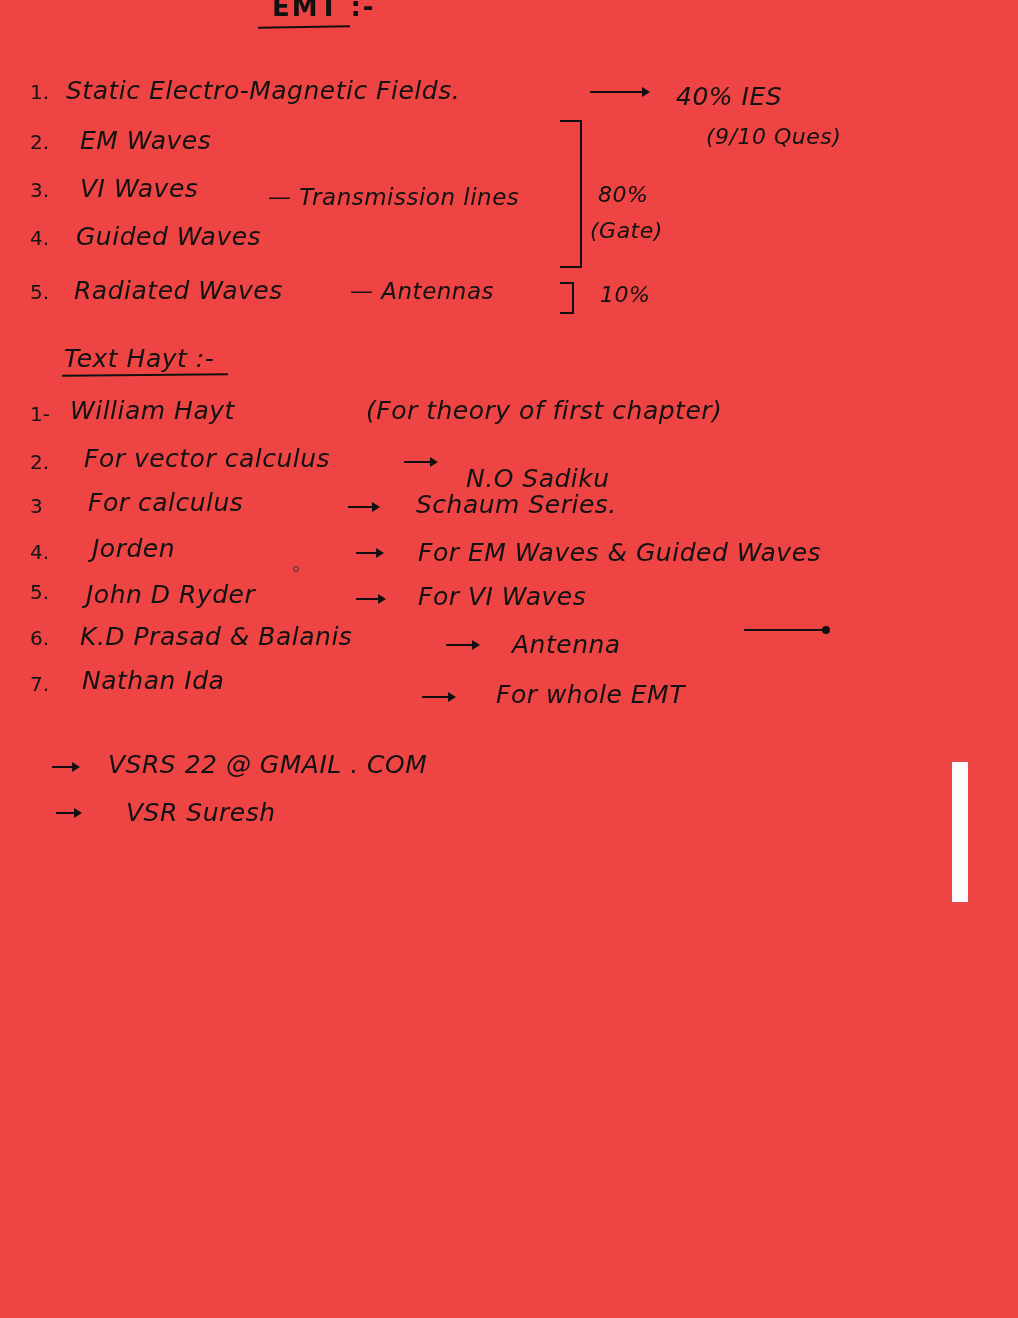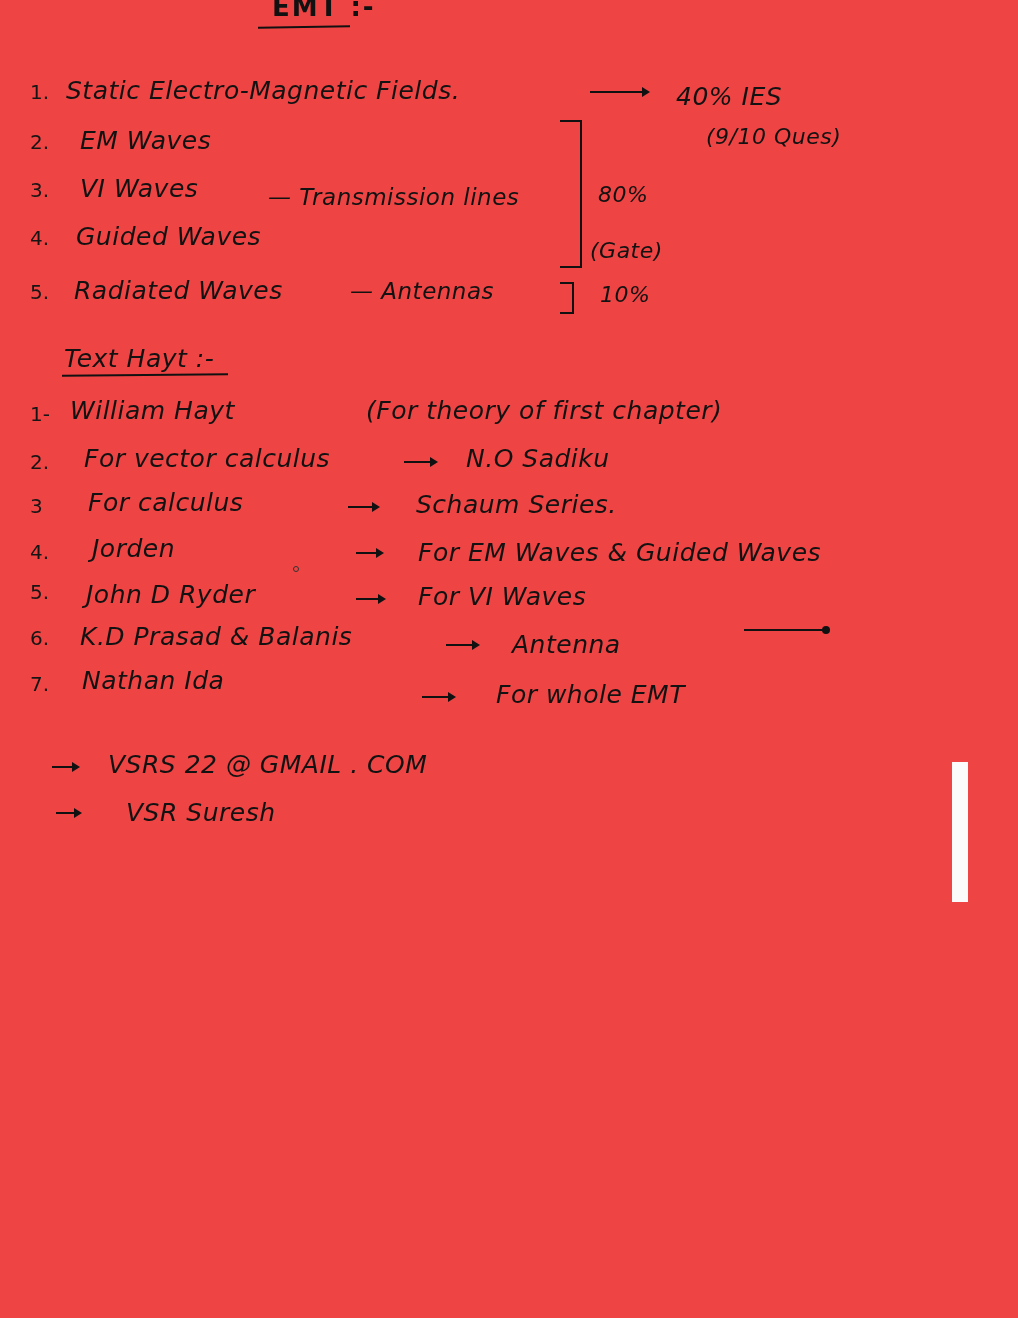--- a/index.html
+++ b/index.html
@@ -42,39 +42,39 @@
 
   <div class="num" style="left:30px;top:178px;">3.</div>
   <div class="hw" style="left:80px;top:174px;">VI Waves</div>
   <div class="hw" style="left:268px;top:176px;font-size:23px;margin-top:8px;">— Transmission lines</div>
 
   <div class="num" style="left:30px;top:226px;">4.</div>
   <div class="hw" style="left:76px;top:222px;">Guided Waves</div>
 
   <div class="bracket-big"></div>
   <div class="hw small" style="left:598px;top:182px;">80%</div>
-  <div class="hw small" style="left:590px;top:218px;margin-top:20px;">(Gate)</div>
+  <div class="hw small" style="left:590px;top:218px;">(Gate)</div>
 
   <div class="num" style="left:30px;top:280px;">5.</div>
   <div class="hw" style="left:74px;top:276px;">Radiated Waves</div>
   <div class="hw" style="left:350px;top:278px;font-size:23px;">— Antennas</div>
   <div class="bracket-small"></div>
   <div class="hw small" style="left:600px;top:282px;">10%</div>
 
   <div class="hw" style="left:64px;top:344px;">Text Hayt :-</div>
   <div class="tb-underline"></div>
 
   <div class="num" style="left:30px;top:402px;">1-</div>
   <div class="hw" style="left:70px;top:396px;">William Hayt</div>
   <div class="hw" style="left:366px;top:396px;">(For theory of first chapter)</div>
 
   <div class="num" style="left:30px;top:450px;">2.</div>
   <div class="hw" style="left:84px;top:444px;">For vector calculus</div>
   <div class="arrow-line" style="left:404px;top:461px;width:32px;"></div>
-  <div class="hw" style="left:466px;top:444px;">N.O Sadiku</div>
+  <div class="hw" style="left:466px;top:464px;">N.O Sadiku</div>
 
   <div class="num" style="left:30px;top:494px;">3</div>
   <div class="hw" style="left:88px;top:488px;">For calculus</div>
   <div class="arrow-line" style="left:348px;top:506px;width:30px;"></div>
   <div class="hw" style="left:416px;top:490px;">Schaum Series.</div>
 
   <div class="num" style="left:30px;top:540px;">4.</div>
   <div class="hw" style="left:92px;top:534px;">Jorden</div>
   <div class="arrow-line" style="left:356px;top:552px;width:26px;"></div>
   <div class="hw" style="left:418px;top:538px;">For EM Waves &amp; Guided Waves</div>

